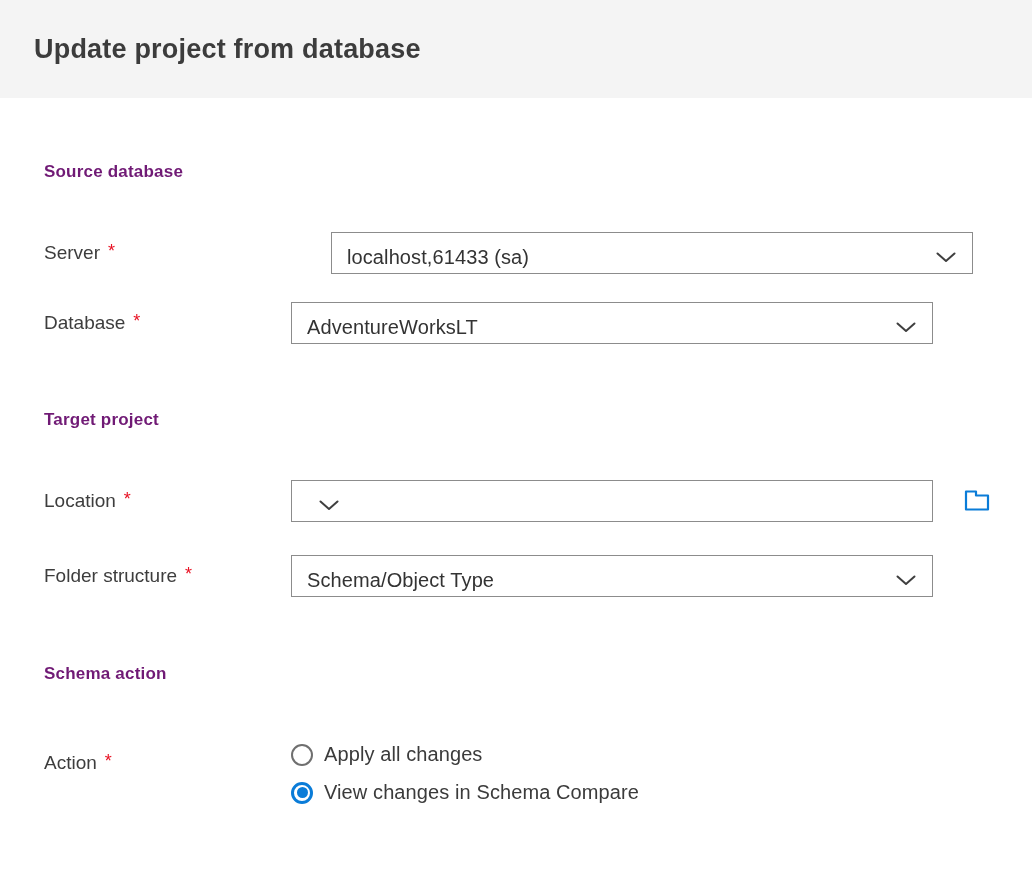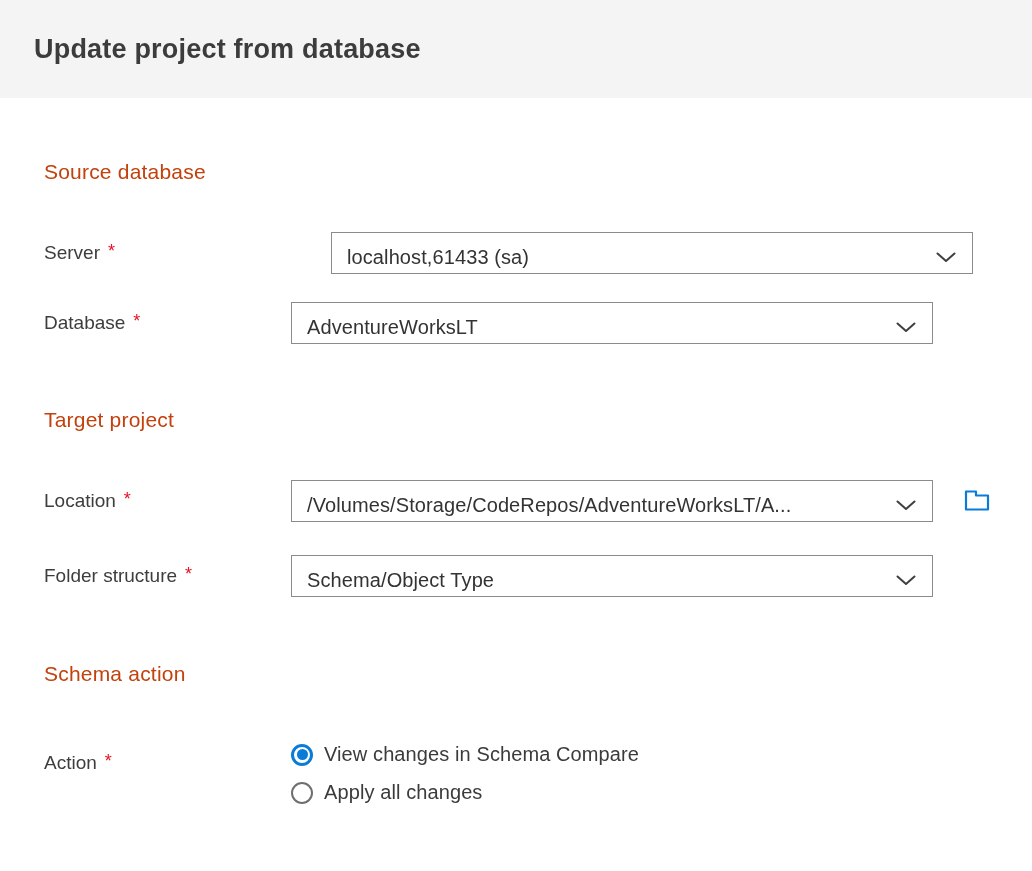--- a/index.html
+++ b/index.html
@@ -24,23 +24,23 @@
   .dialog-title {
     font-size: 27px;
     font-weight: 700;
     color: #3c3c3c;
     letter-spacing: 0.2px;
   }
 
   .content { padding-left: 44px; padding-right: 36px; }
 
   .section-heading {
-    font-size: 21px;
-    font-weight: 400;
-    color: #c2410c;
+    font-size: 17px;
+    font-weight: 700;
+    color: #701a75;
     line-height: 30px;
     letter-spacing: 0.2px;
   }
   .heading-source  { margin-top: 59px; }
   .heading-target  { margin-top: 61px; }
   .heading-update  { margin-top: 62px; }
 
   .field-row {
     display: grid;
     grid-template-columns: 247px 642px 62px;
@@ -187,21 +187,20 @@
     </div>
 
     <div class="section-heading heading-target">Target project</div>
 
     <div class="field-row row-location">
       <div class="field-label">
         <span>Location</span>
         <span class="req">*</span>
       </div>
       <div class="dropdown">
-        <span class="dd-value">/Volumes/Storage/CodeRepos/AdventureWorksLT/A...</span>
         <span class="chev">
           <svg width="20" height="11" viewBox="0 0 20 11">
               <polyline points="1.5,1.5 10,9 18.5,1.5" fill="none" stroke="#3f3f3f" stroke-width="2" stroke-linecap="round" stroke-linejoin="round"></polyline>
             </svg>
         </span>
       </div>
       <button class="icon-btn" title="">
         <span>
           <svg width="32" height="32" viewBox="0 0 32 32">
             <path d="M5 25.5 V7.5 h10 v4 h12 v14 z" fill="none" stroke="#0a7cd8" stroke-width="2.2" stroke-linejoin="round"></path>
@@ -228,25 +227,25 @@
 
     <div class="section-heading heading-update">Schema action</div>
 
     <div class="field-row row-action">
       <div class="field-label action-label">
         <span>Action</span>
         <span class="req">*</span>
       </div>
       <div class="radio-group">
         <div class="radio-option">
+          <span class="radio"></span>
+          <span class="radio-label">Apply all changes</span>
+        </div>
+        <div class="radio-option">
           <span class="radio selected"></span>
           <span class="radio-label">View changes in Schema Compare</span>
         </div>
-        <div class="radio-option">
-          <span class="radio"></span>
-          <span class="radio-label">Apply all changes</span>
-        </div>
       </div>
       <span></span>
     </div>
 
   </div>
 </div>
 
 </body></html>

